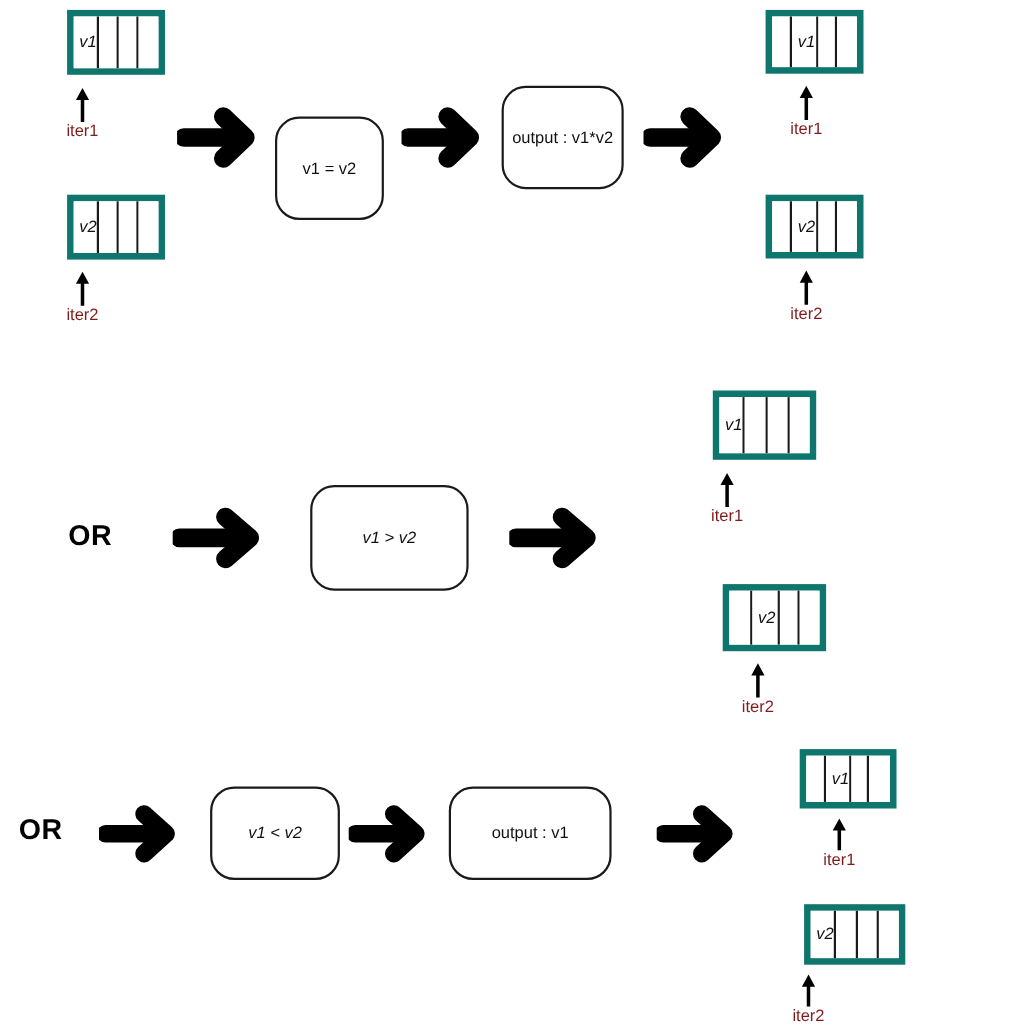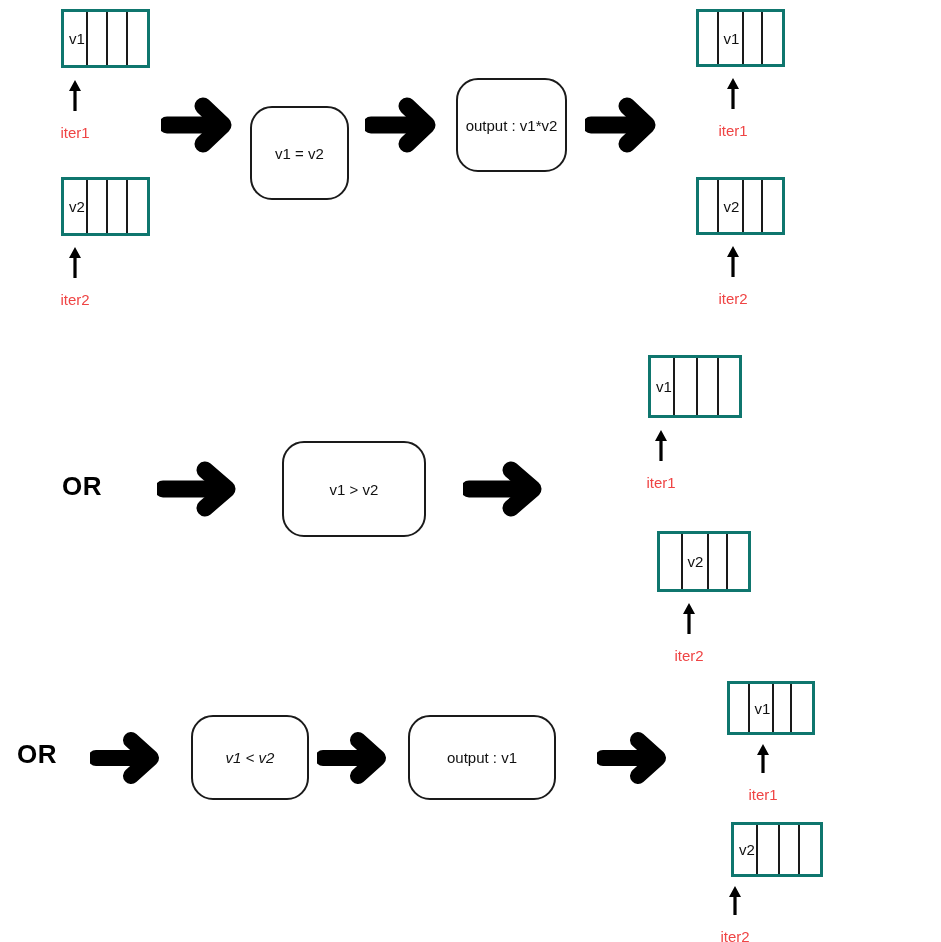--- a/index.html
+++ b/index.html
@@ -17,22 +17,23 @@
     height: 942px;
     background: #ffffff;
     overflow: hidden;
   }
 
   
   .array {
     position: absolute;
     display: flex;
     box-sizing: border-box;
-    border: 3px solid #0f766e;
-    background: #ffffff;
+    border: 6px solid #0f766e;
+    background: #ffffff;
+    font-style: italic;
   }
   .array .cell {
     box-sizing: border-box;
     border-right: 2px solid #1a1a1a;
     position: relative;
     display: flex;
     align-items: center;
     justify-content: flex-start;
     padding-left: 5px;
     font-size: 15px;
@@ -49,23 +50,23 @@
     flex-direction: column;
     align-items: center;
   }
   .iter .iter-arrow {
     display: block;
     line-height: 0;
   }
   .iter .iter-label {
     font-size: 15px;
     line-height: 1;
-    color: #ef4444;
+    color: #7f1d1d;
     white-space: nowrap;
-    margin-top: 13px;
+    margin-top: 0;
   }
 
   
   .proc {
     position: absolute;
     box-sizing: border-box;
     border: 2px solid #1a1a1a;
     border-radius: 22px;
     background: #ffffff;
     display: flex;
@@ -186,21 +187,21 @@
 
   <div class="or-label" style="left:62px; top:473px;">OR</div>
 
   <div class="flow-arrow" style="left:157px; top:461px;">
     <svg width="82" height="56" viewBox="0 0 82 56">
       <path d="M6 28 L58 28" stroke="#000" stroke-width="17" stroke-linecap="round" fill="none"></path>
       <path d="M48 9 L70 28 L48 47" stroke="#000" stroke-width="17" stroke-linecap="round" stroke-linejoin="round" fill="none"></path>
     </svg>
   </div>
 
-  <div class="proc" style="left:282px; top:441px; width:144px; height:96px;">v1 &gt; v2</div>
+  <div class="proc" style="left:282px; top:441px; width:144px; height:96px;font-style:italic;">v1 &gt; v2</div>
 
   <div class="flow-arrow" style="left:463px; top:461px;">
     <svg width="82" height="56" viewBox="0 0 82 56">
       <path d="M6 28 L58 28" stroke="#000" stroke-width="17" stroke-linecap="round" fill="none"></path>
       <path d="M48 9 L70 28 L48 47" stroke="#000" stroke-width="17" stroke-linecap="round" stroke-linejoin="round" fill="none"></path>
     </svg>
   </div>
 
   <div class="array" style="left:648px; top:355px; width:94px; height:63px;">
     <div class="cell" style="width:25px;">v1</div>

